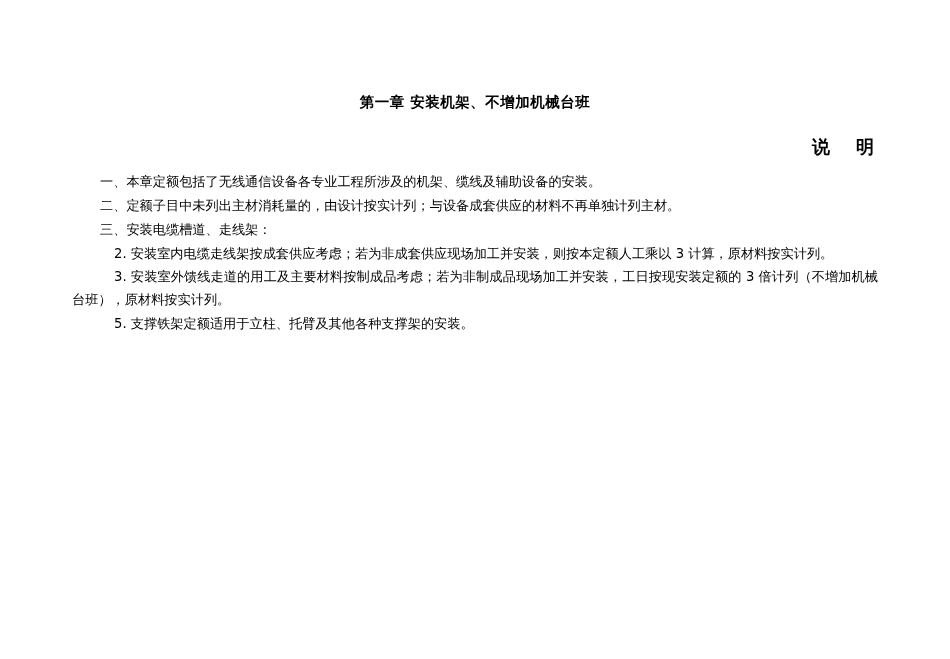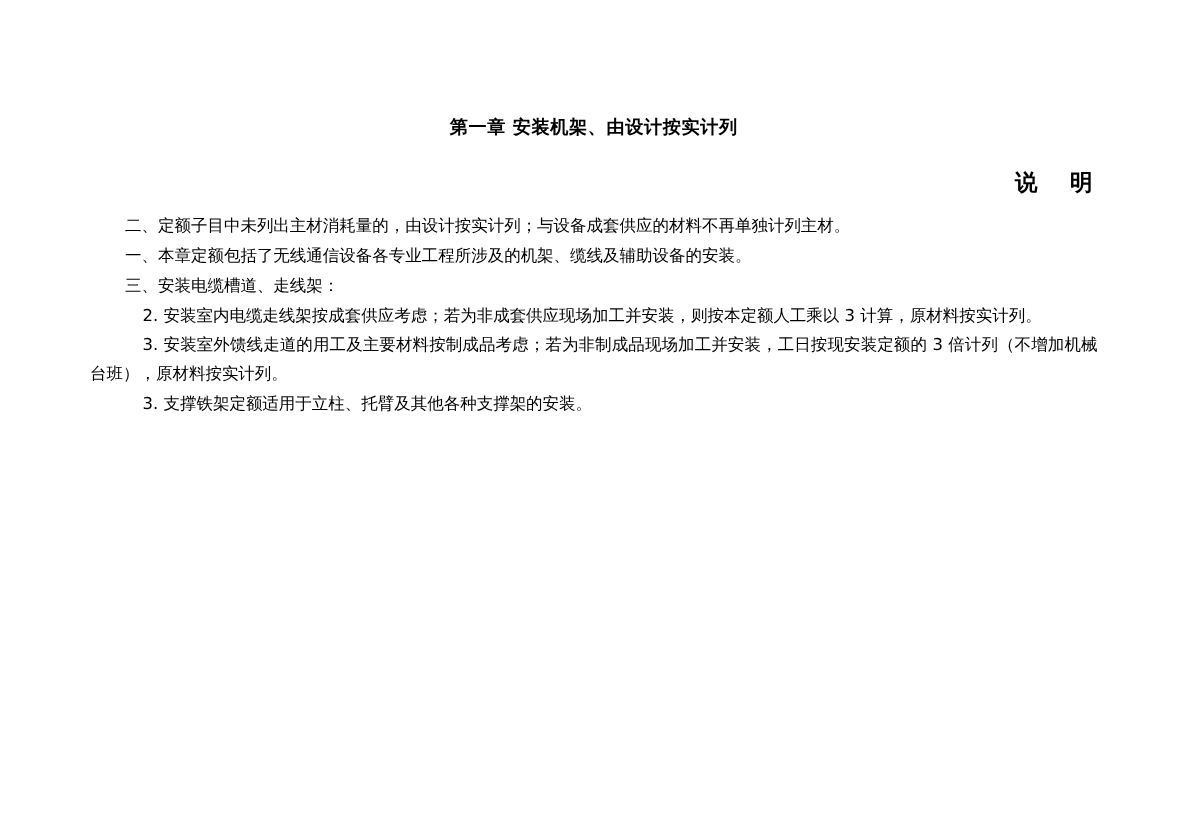--- a/index.html
+++ b/index.html
@@ -55,33 +55,33 @@
   p.indent2 {
     text-indent: 42px;
   }
 </style>
 </head>
 <body>
 
 <div class="page">
   <div class="doc-body">
 
-    <div class="chapter-title">第一章  安装机架、由设计按实计列</div>
+    <div class="chapter-title">第一章  安装机架、不增加机械台班</div>
 
     <div class="section-title">说　明</div>
 
+    <p class="para indent1">一、本章定额包括了无线通信设备各专业工程所涉及的机架、缆线及辅助设备的安装。</p>
+
     <p class="para indent1">二、定额子目中未列出主材消耗量的，由设计按实计列；与设备成套供应的材料不再单独计列主材。</p>
-
-    <p class="para indent1">一、本章定额包括了无线通信设备各专业工程所涉及的机架、缆线及辅助设备的安装。</p>
 
     <p class="para indent1">三、安装电缆槽道、走线架：</p>
 
 
     <p class="para indent2">2. 安装室内电缆走线架按成套供应考虑；若为非成套供应现场加工并安装，则按本定额人工乘以 3 计算，原材料按实计列。</p>
 
     <p class="para indent2">3. 安装室外馈线走道的用工及主要材料按制成品考虑；若为非制成品现场加工并安装，工日按现安装定额的 3 倍计列（不增加机械台班），原材料按实计列。</p>
 
-    <p class="para indent2">3. 支撑铁架定额适用于立柱、托臂及其他各种支撑架的安装。</p>
+    <p class="para indent2">5. 支撑铁架定额适用于立柱、托臂及其他各种支撑架的安装。</p>
 
 
 
   </div>
 </div>
 
 </body></html>

